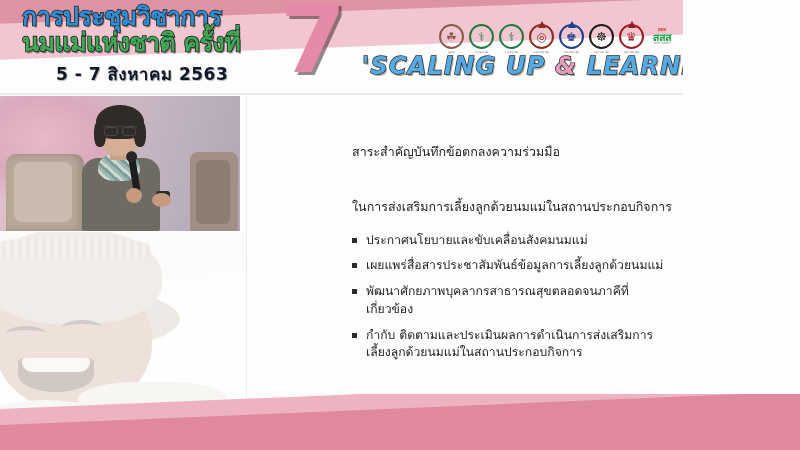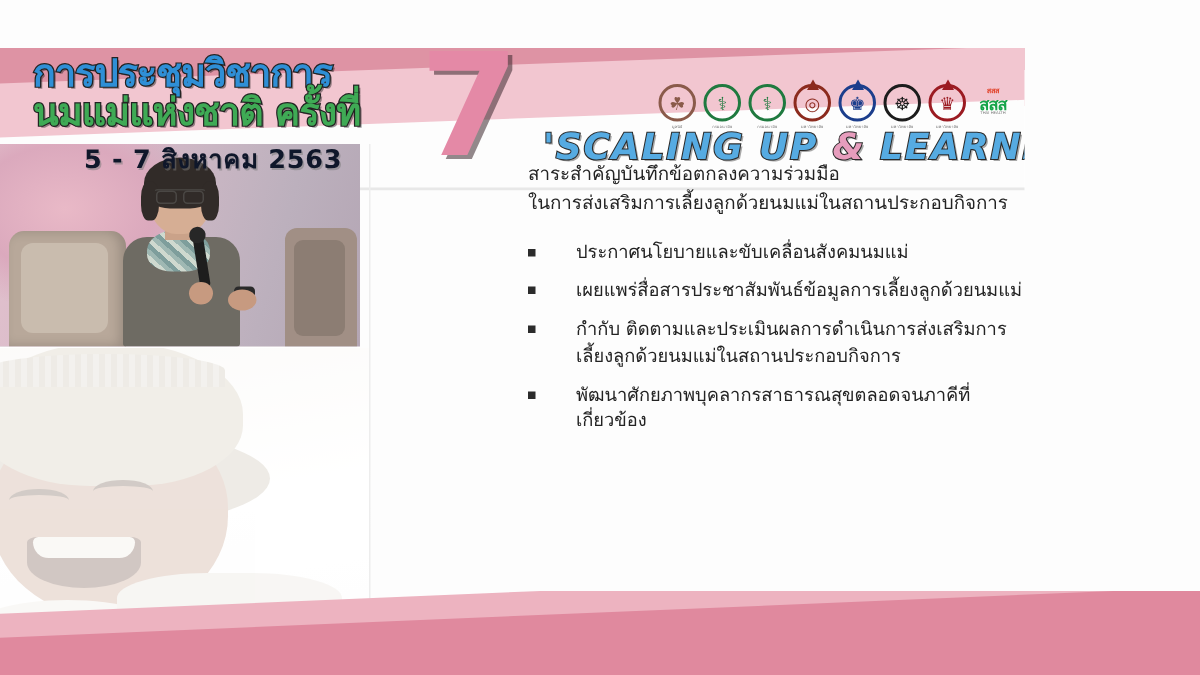--- a/index.html
+++ b/index.html
@@ -5,21 +5,21 @@
   html,body{margin:0;padding:0;}
   body{
     width:800px;height:450px;overflow:hidden;
     background:#ffffff;
     font-family:"DejaVu Sans","Liberation Sans",sans-serif;
     position:relative;
   }
   .slide{position:absolute;inset:0;width:800px;height:450px;background:#fdfdfd;overflow:hidden;}
 
   
-  .header{position:absolute;left:0;top:0;width:683px;height:95px;overflow:hidden;background:#ffffff;margin-top:32px;}
+  .header{position:absolute;left:0;top:0;width:683px;height:95px;overflow:hidden;background:#ffffff;}
   .band-dark{
     position:absolute;left:-10px;top:-6px;width:830px;height:46px;
     background:#de93a4;
     transform:rotate(-2.1deg);transform-origin:left top;
   }
   .band-light{
     position:absolute;left:-10px;top:24px;width:830px;height:40px;
     background:#f2c6d0;
     transform:rotate(-2.1deg);transform-origin:left top;
   }
@@ -161,24 +161,24 @@
   }
   .bb-dark{
     position:absolute;left:-20px;bottom:-40px;width:860px;height:64px;
     background:#e0899e;transform:rotate(-2.4deg);transform-origin:left bottom;
   }
   .bb-flat{position:absolute;left:0;bottom:0;width:800px;height:14px;background:#e0899e;}
 
   
   .content{position:absolute;left:352px;top:106px;width:412px;}
   .heading{font-size:12.5px;color:#232323;line-height:1.55;}
-  .heading div{white-space:nowrap;}
+  .heading div{white-space:nowrap;margin-top:36px;}
   .bullets{margin-top:15px;}
   .bullet{
-    display:flex;align-items:flex-start;gap:27px;margin-bottom:8px;
+    display:flex;align-items:flex-start;gap:9px;margin-bottom:8px;
     font-size:12.2px;color:#232323;line-height:1.45;
   }
   .bullet .sq{
     flex:0 0 auto;width:5px;height:5px;background:#2b2b2b;margin-top:6px;
   }
   .bullet .txt{flex:1 1 auto;}
   .bullet .txt .l2{display:block;}
 </style>
 </head>
 <body>
@@ -297,29 +297,29 @@
       </div>
       <div class="bullet">
         <span class="sq"></span>
         <span class="txt">
           <span>เผยแพร่สื่อสารประชาสัมพันธ์ข้อมูลการเลี้ยงลูกด้วยนมแม่</span>
         </span>
       </div>
       <div class="bullet">
         <span class="sq"></span>
         <span class="txt">
-          <span>กำกับ ติดตามและประเมินผลการดำเนินการส่งเสริมการ</span>
-          <span class="l2">เลี้ยงลูกด้วยนมแม่ในสถานประกอบกิจการ</span>
+          <span>พัฒนาศักยภาพบุคลากรสาธารณสุขตลอดจนภาคีที่</span>
+          <span class="l2">เกี่ยวข้อง</span>
         </span>
       </div>
       <div class="bullet">
         <span class="sq"></span>
         <span class="txt">
-          <span>พัฒนาศักยภาพบุคลากรสาธารณสุขตลอดจนภาคีที่</span>
-          <span class="l2">เกี่ยวข้อง</span>
+          <span>กำกับ ติดตามและประเมินผลการดำเนินการส่งเสริมการ</span>
+          <span class="l2">เลี้ยงลูกด้วยนมแม่ในสถานประกอบกิจการ</span>
         </span>
       </div>
     </div>
   </div>
 
   <div class="bottom-band">
     <div class="bb-light"></div>
     <div class="bb-dark"></div>
     <div class="bb-flat"></div>
   </div>

